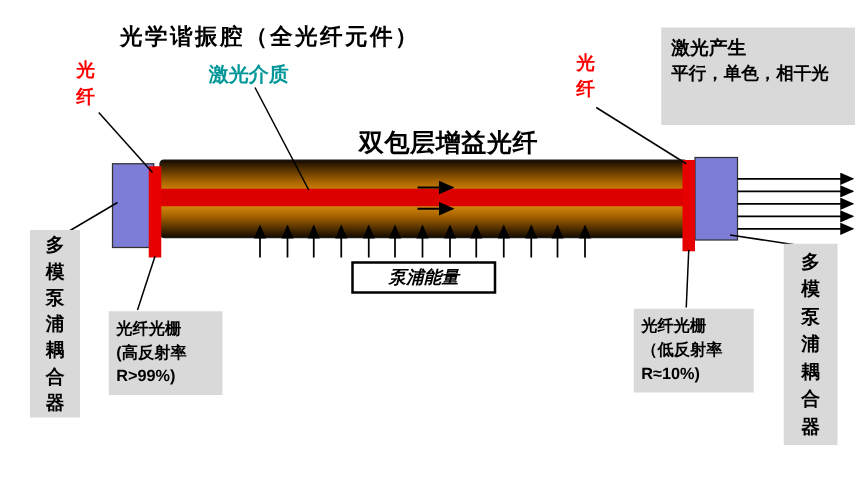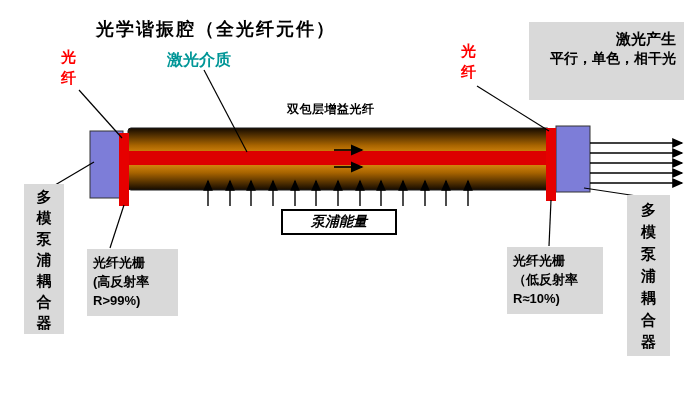--- a/index.html
+++ b/index.html
@@ -29,25 +29,25 @@
     left: 167px; top: 50px;
     color: var(--teal-label, #099); font-weight: bold; font-size: 16px;
   }
   .fiber-right {
     left: 461px; top: 40px;
     color: var(--red-label, #f00); font-weight: bold; font-size: 15px; line-height: 21px;
   }
   .output-box {
     position: absolute; left: 529px; top: 22px; width: 155px; min-height: 78px;
     background: var(--gray-box, #d9d9d9);
-    padding: 6px 8px; font-size: 14px; font-weight: bold; line-height: 1.4; text-align: right;
+    padding: 6px 8px; font-size: 14px; font-weight: bold; line-height: 1.4;
   }
   .output-box .t { font-size: 15px; }
   .amplified { left: 283px; top: 83px; font-size: 15px; }
-  .gain-fiber { left: 287px; top: 101px; font-size: 12px; font-weight: bold; letter-spacing: 0.5px; }
+  .gain-fiber { left: 287px; top: 101px; font-size: 20px; font-weight: bold; letter-spacing: 0.5px; }
   .pump-box {
     position: absolute; left: 281px; top: 209px;
     background: #fff; border: 2px solid #000;
     padding: 2px 28px; font-size: 14px; font-weight: bold; font-style: italic;
     white-space: nowrap;
   }
   .coupler {
     position: absolute; background: var(--gray-box, #d9d9d9);
     display: flex; align-items: center; justify-content: center;
     text-align: center; font-weight: bold; font-size: 15px; line-height: 21px;

